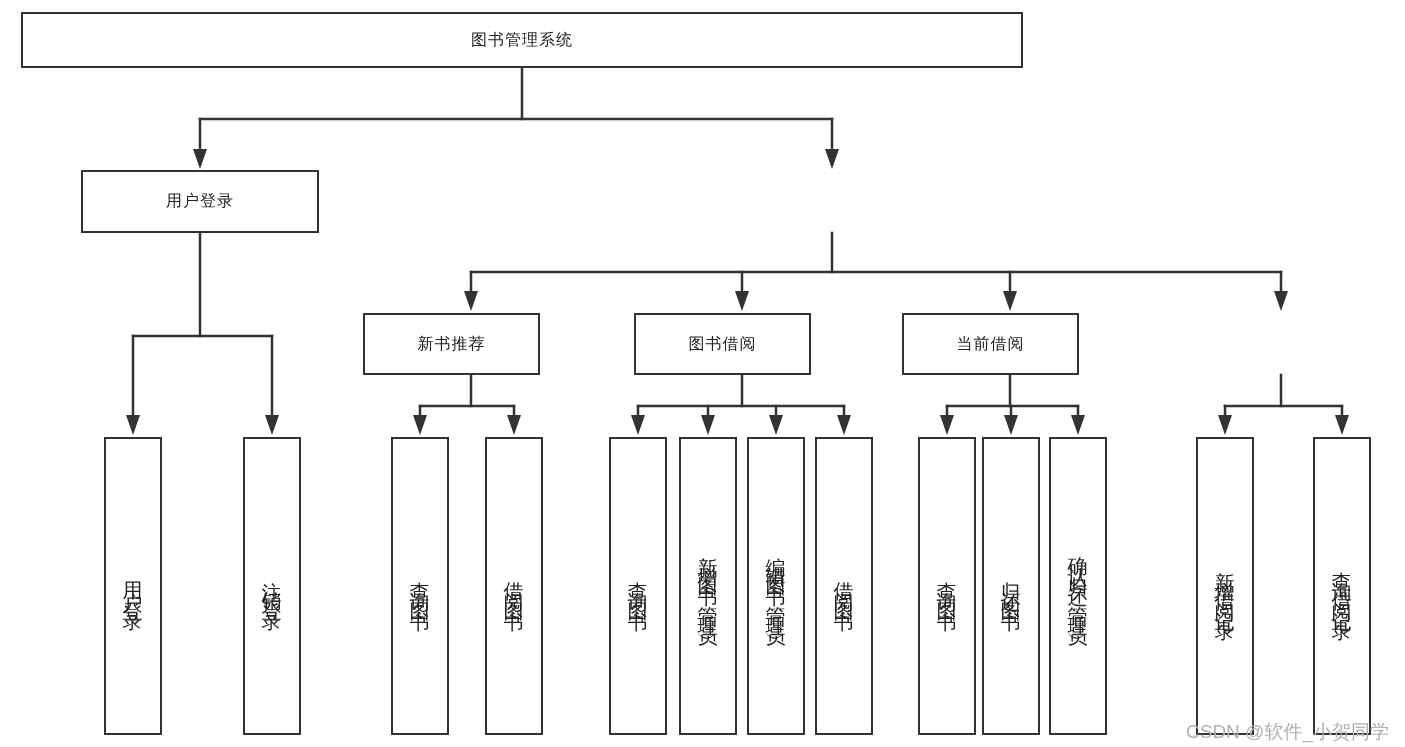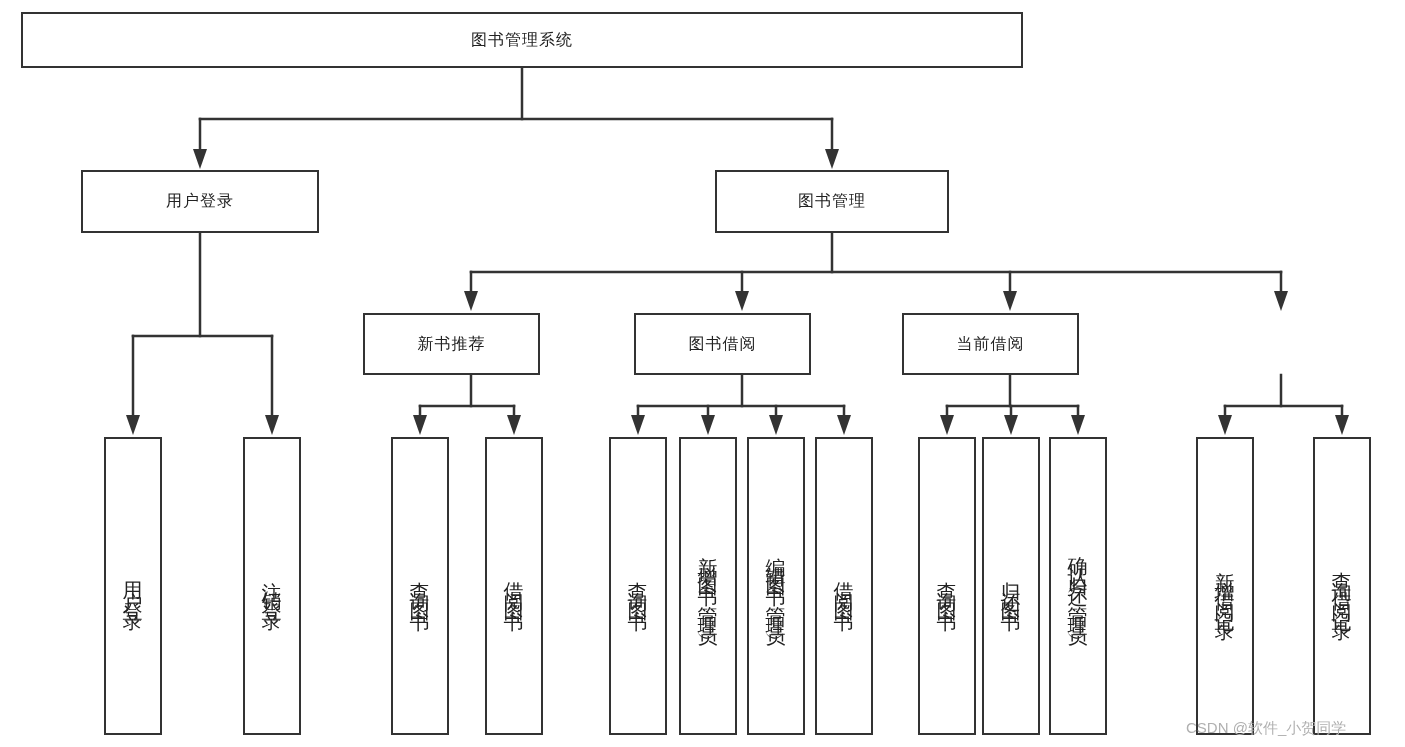--- a/index.html
+++ b/index.html
@@ -59,21 +59,21 @@
   .n-l3-8  { left: 815px; }
   .n-l3-9  { left: 918px; }
   .n-l3-10 { left: 982px; }
   .n-l3-11 { left: 1049px; }
   .n-l3-12 { left: 1196px; }
   .n-l3-13 { left: 1313px; }
   #watermark {
     position: absolute;
     left: 1186px;
     top: 719px;
-    font-size: 15px;
+    font-size: 19px;
     color: #b0b0b0;
     white-space: nowrap;
     z-index: 5;
   }
   line { stroke: #333333; stroke-width: 2.5; stroke-linecap: square; }
   polygon { fill: #333333; }
 </style>
 </head>
 <body>
 
@@ -151,21 +151,20 @@
       <line x1="1225" y1="406" x2="1225" y2="419"></line>
       <polygon points="1218,415 1232,415 1225,435"></polygon>
       <line x1="1342" y1="406" x2="1342" y2="419"></line>
       <polygon points="1335,415 1349,415 1342,435"></polygon>
     </g>
   </svg>
 
   <div class="node hnode n-root">图书管理系统</div>
 
   <div class="node hnode n-l1a">用户登录</div>
-  <div class="node hnode n-l1b">图书管理</div>
 
   <div class="node hnode n-l2 n-l2a">新书推荐</div>
   <div class="node hnode n-l2 n-l2b">图书借阅</div>
   <div class="node hnode n-l2 n-l2c">当前借阅</div>
 
   <div class="node vnode n-l3 n-l3-1">
     <span class="vtext">用户登录</span>
   </div>
   <div class="node vnode n-l3 n-l3-2">
     <span class="vtext">注销登录</span>

